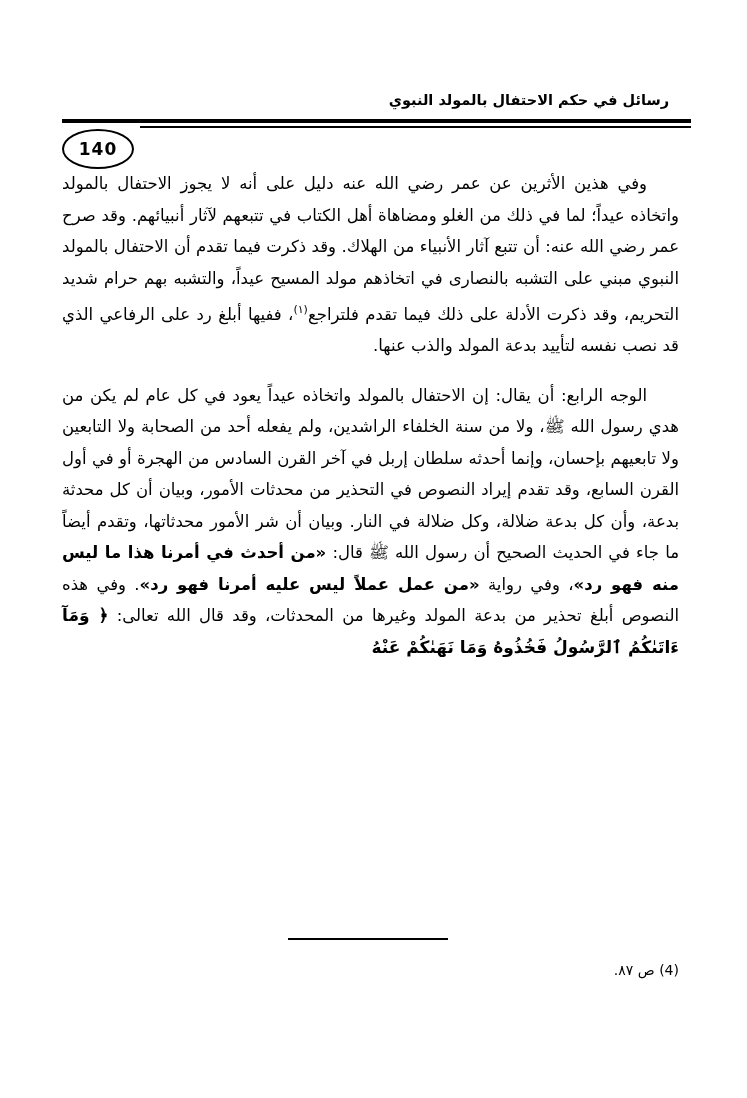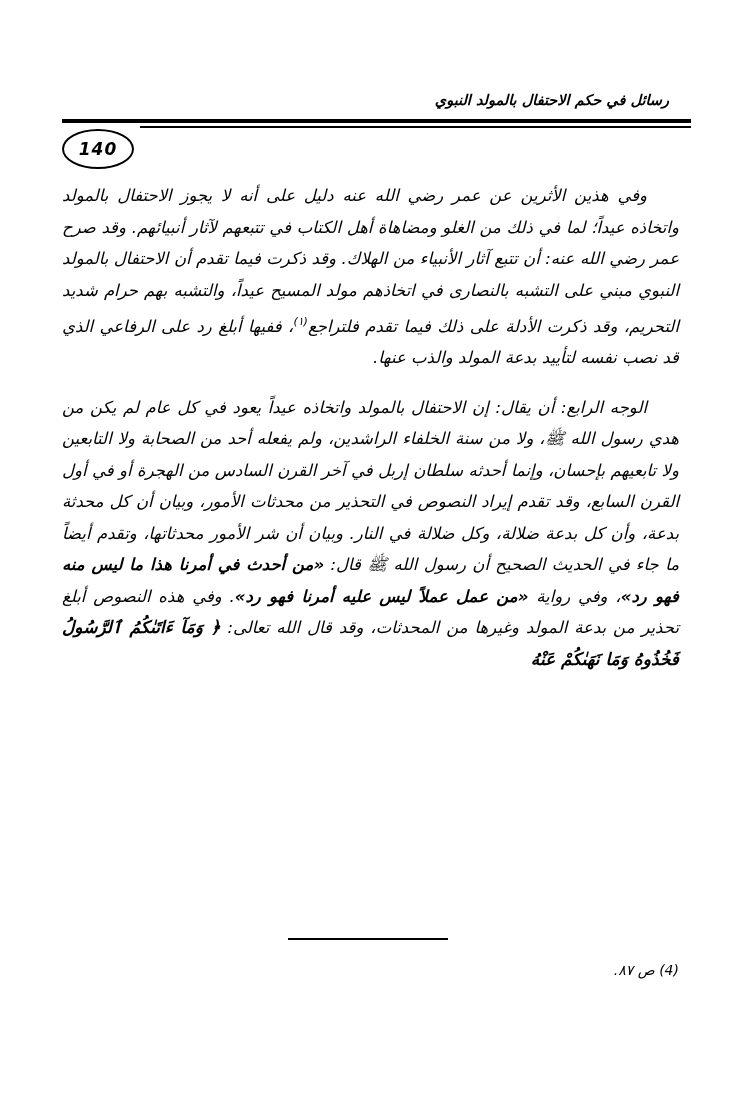--- a/index.html
+++ b/index.html
@@ -13,21 +13,20 @@
     position: relative;
     font-family: "DejaVu Sans", "Liberation Sans", sans-serif;
     color: #000000;
     overflow: hidden;
   }
 
   .page {
     position: absolute;
     inset: 0;
     padding: 16px;
-    font-style: italic;
   }
 
   
   .header {
     position: absolute;
     top: 92px;
     left: 62px;
     right: 56px;
     height: 56px;
   }
@@ -86,21 +85,21 @@
     top: 4px;
     width: 84px;
     height: 48px;
     background: #fff;
     z-index: 2;
   }
 
   
   .content {
     position: absolute;
-    top: 180px;
+    top: 168px;
     right: 68px;
     left: 62px;
     direction: rtl;
     text-align: justify;
     text-align-last: right;
   }
   p.para {
     margin: 0 0 0 0;
     font-size: 16.5px;
     line-height: 31.5px;

